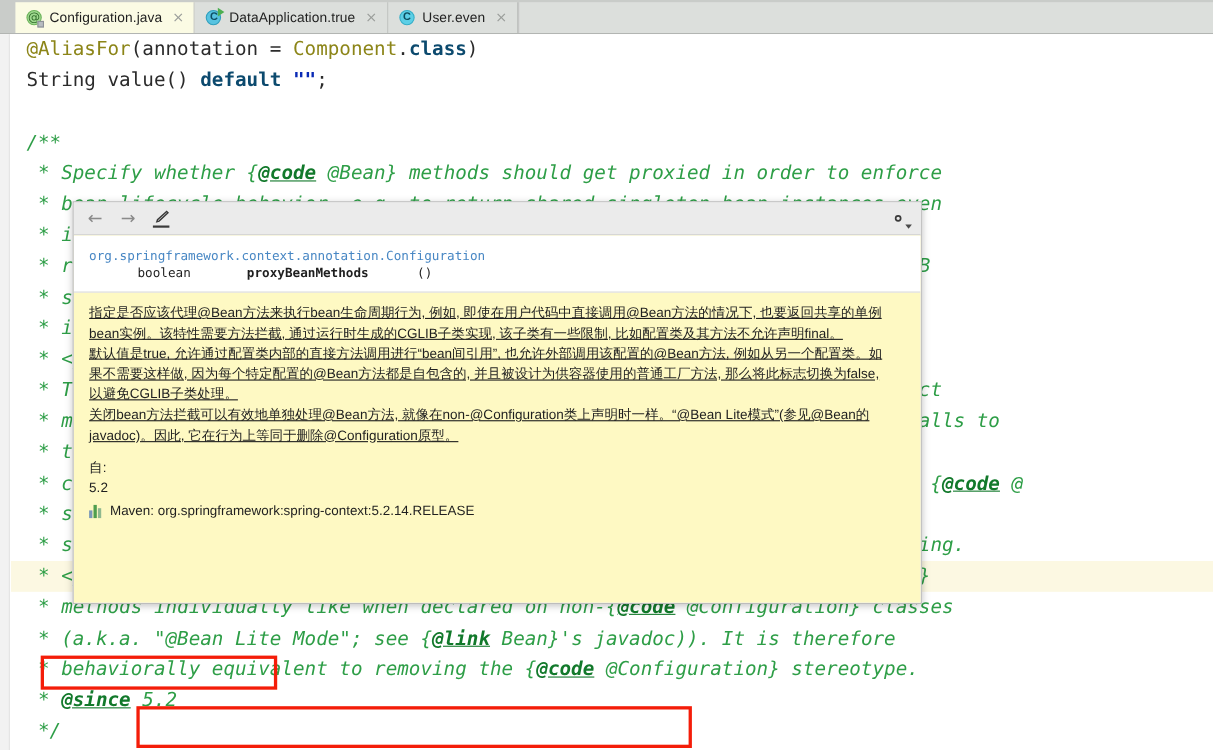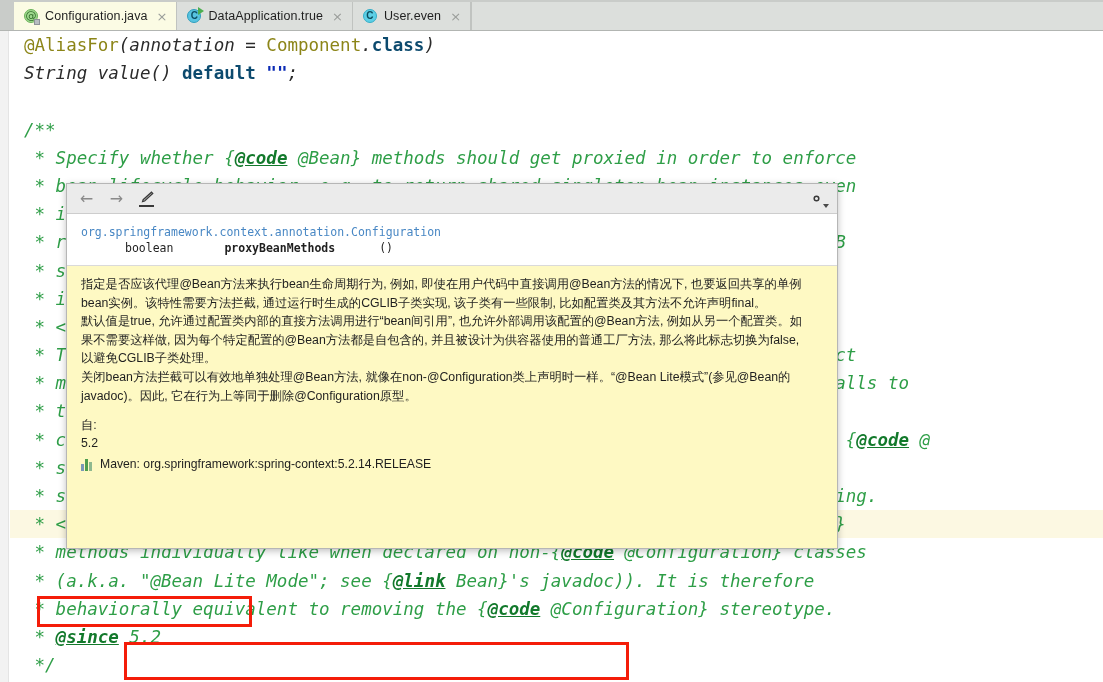--- a/index.html
+++ b/index.html
@@ -131,21 +131,21 @@
     height: 28.2px;
     padding-left: 14px;
     white-space: pre;
   }
   .cl.caret { background: #fcf8e2; }
   .kw   { color: #0c4a6e; font-weight: bold; }
   .anno { color: #8c8518; }
   .cmt  { color: #2e9e47; font-style: italic; }
   .cmt-b{ color: #12792b; font-style: italic; font-weight: bold; text-decoration: underline; }
   .str  { color: #0a2ab5; font-weight: bold; }
-  .plain{ color: #2b2b2b; font-style: italic; }
+  .plain{ color: #2b2b2b; }
 
   
   .redbox {
     position: absolute;
     border: 3px solid #f41d09;
     pointer-events: none;
   }
   #redbox-since   { left: 37px;  top: 565px; width: 215px; height: 31px; }
   #redbox-method  { left: 124px; top: 611px; width: 505px; height: 38px; }
 
@@ -195,21 +195,21 @@
   .sig-pkg { color: #4887c4; }
   .sig-type { color: #1f1f1f; margin-left: 44px; }
   .sig-name { color: #1f1f1f; font-weight: bold; }
   #doc-desc {
     padding: 9px 14px 0 14px;
     font-size: 12.3px;
     line-height: 18.6px;
     color: #1f1f1f;
     font-family: "Liberation Sans", sans-serif;
   }
-  #doc-desc p { margin: 0 12px 0 0; }
+  #doc-desc p { margin: 0 12px 0 0; text-decoration: underline; }
   #doc-meta {
     padding: 12px 14px 0 14px;
     font-size: 12.3px;
     line-height: 17.5px;
     color: #1f1f1f;
   }
   .meta-label { font-weight: normal; }
   .meta-value { }
   #doc-maven {
     display: flex; align-items: center; gap: 6px;

